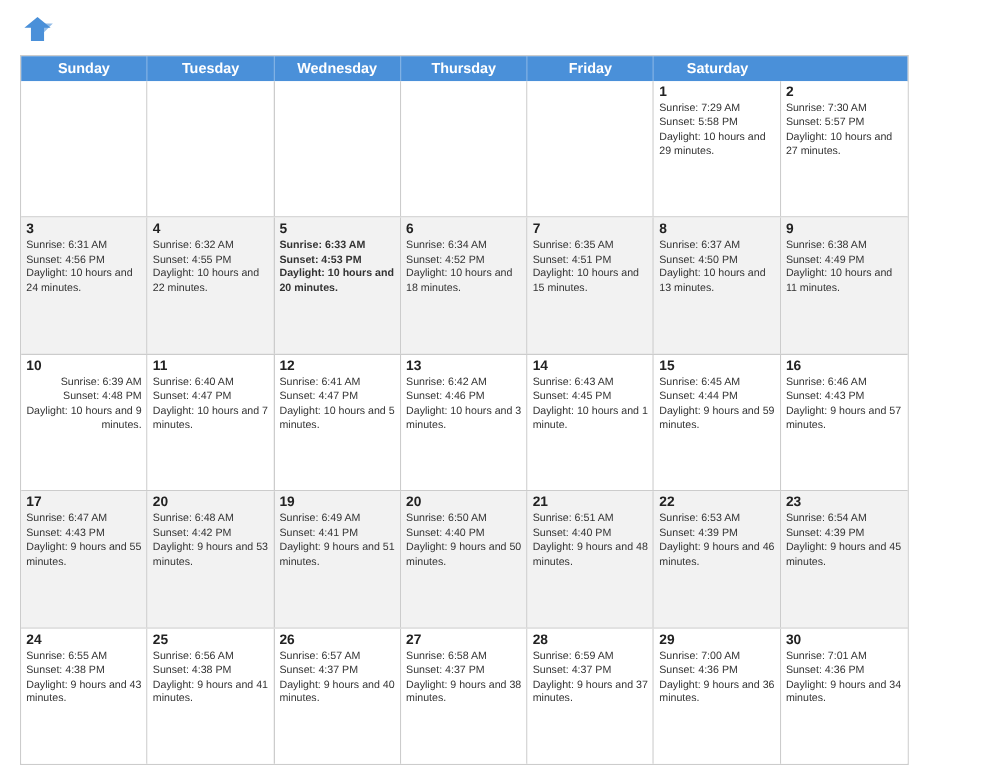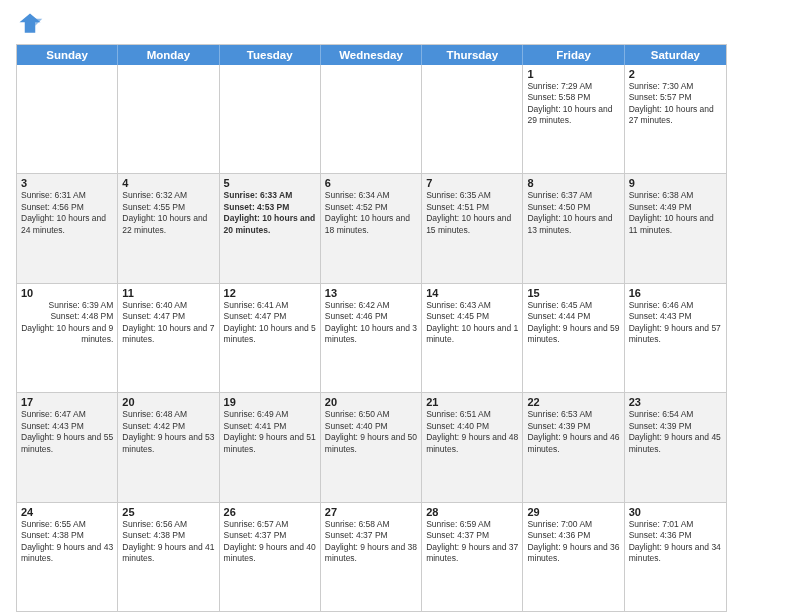--- a/index.html
+++ b/index.html
@@ -128,21 +128,20 @@
     </div>
     <div class="title-block">
       <div class="month-title"></div>
       <div class="location"></div>
     </div>
   </div>
 
   <div class="calendar">
     <div class="cal-header">
     <div class="cal-header-cell">Sunday</div>
-        <div class="cal-header-cell">Monday</div>
         <div class="cal-header-cell">Tuesday</div>
         <div class="cal-header-cell">Wednesday</div>
         <div class="cal-header-cell">Thursday</div>
         <div class="cal-header-cell">Friday</div>
         <div class="cal-header-cell">Saturday</div>
       </div>
     <div class="cal-body">
     <div class="cal-row">
           <div class="cal-cell"></div>
           <div class="cal-cell"></div>

